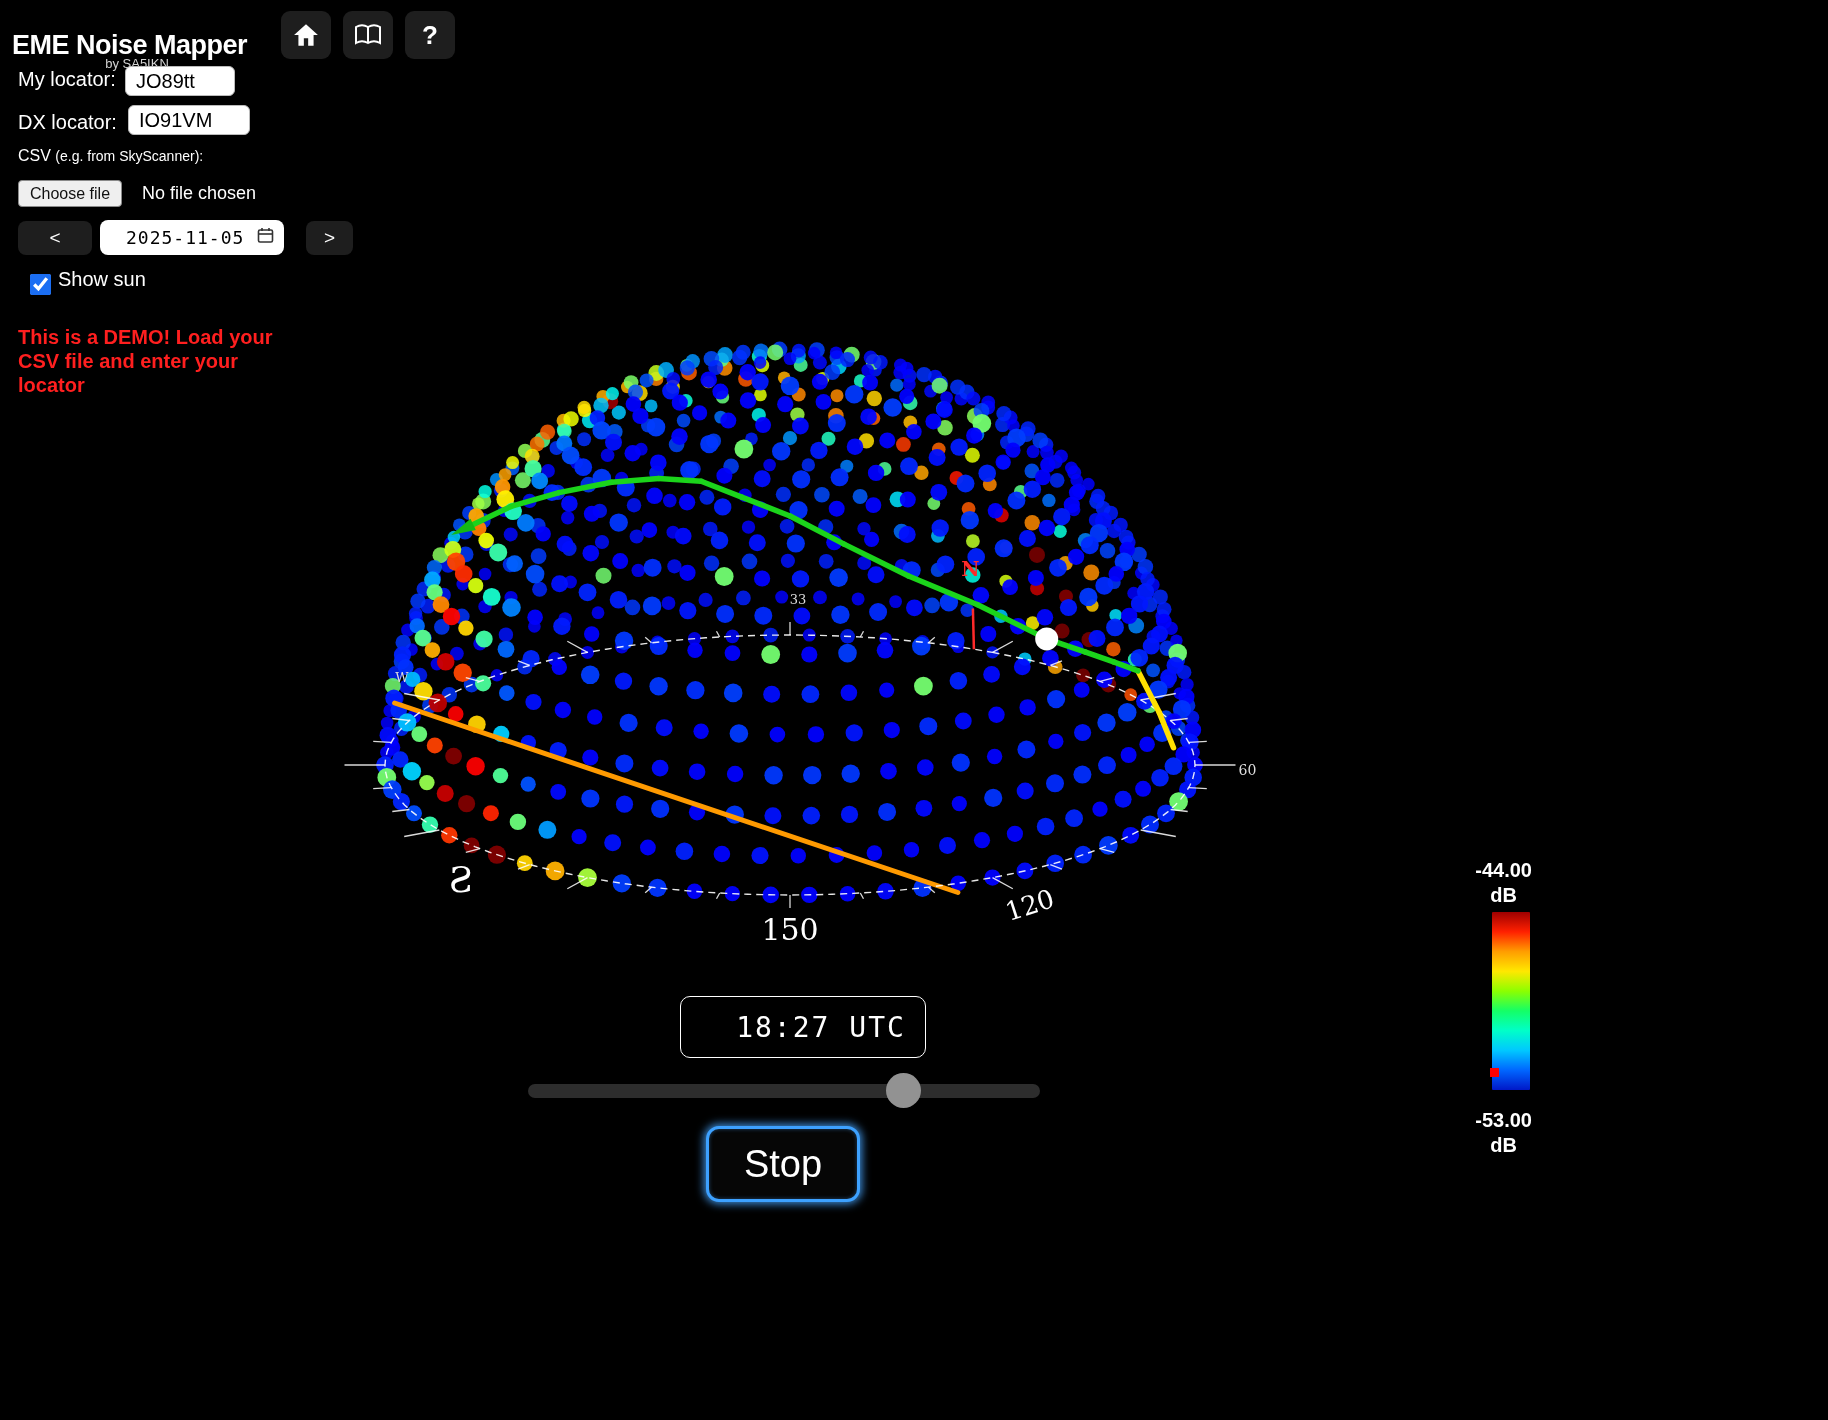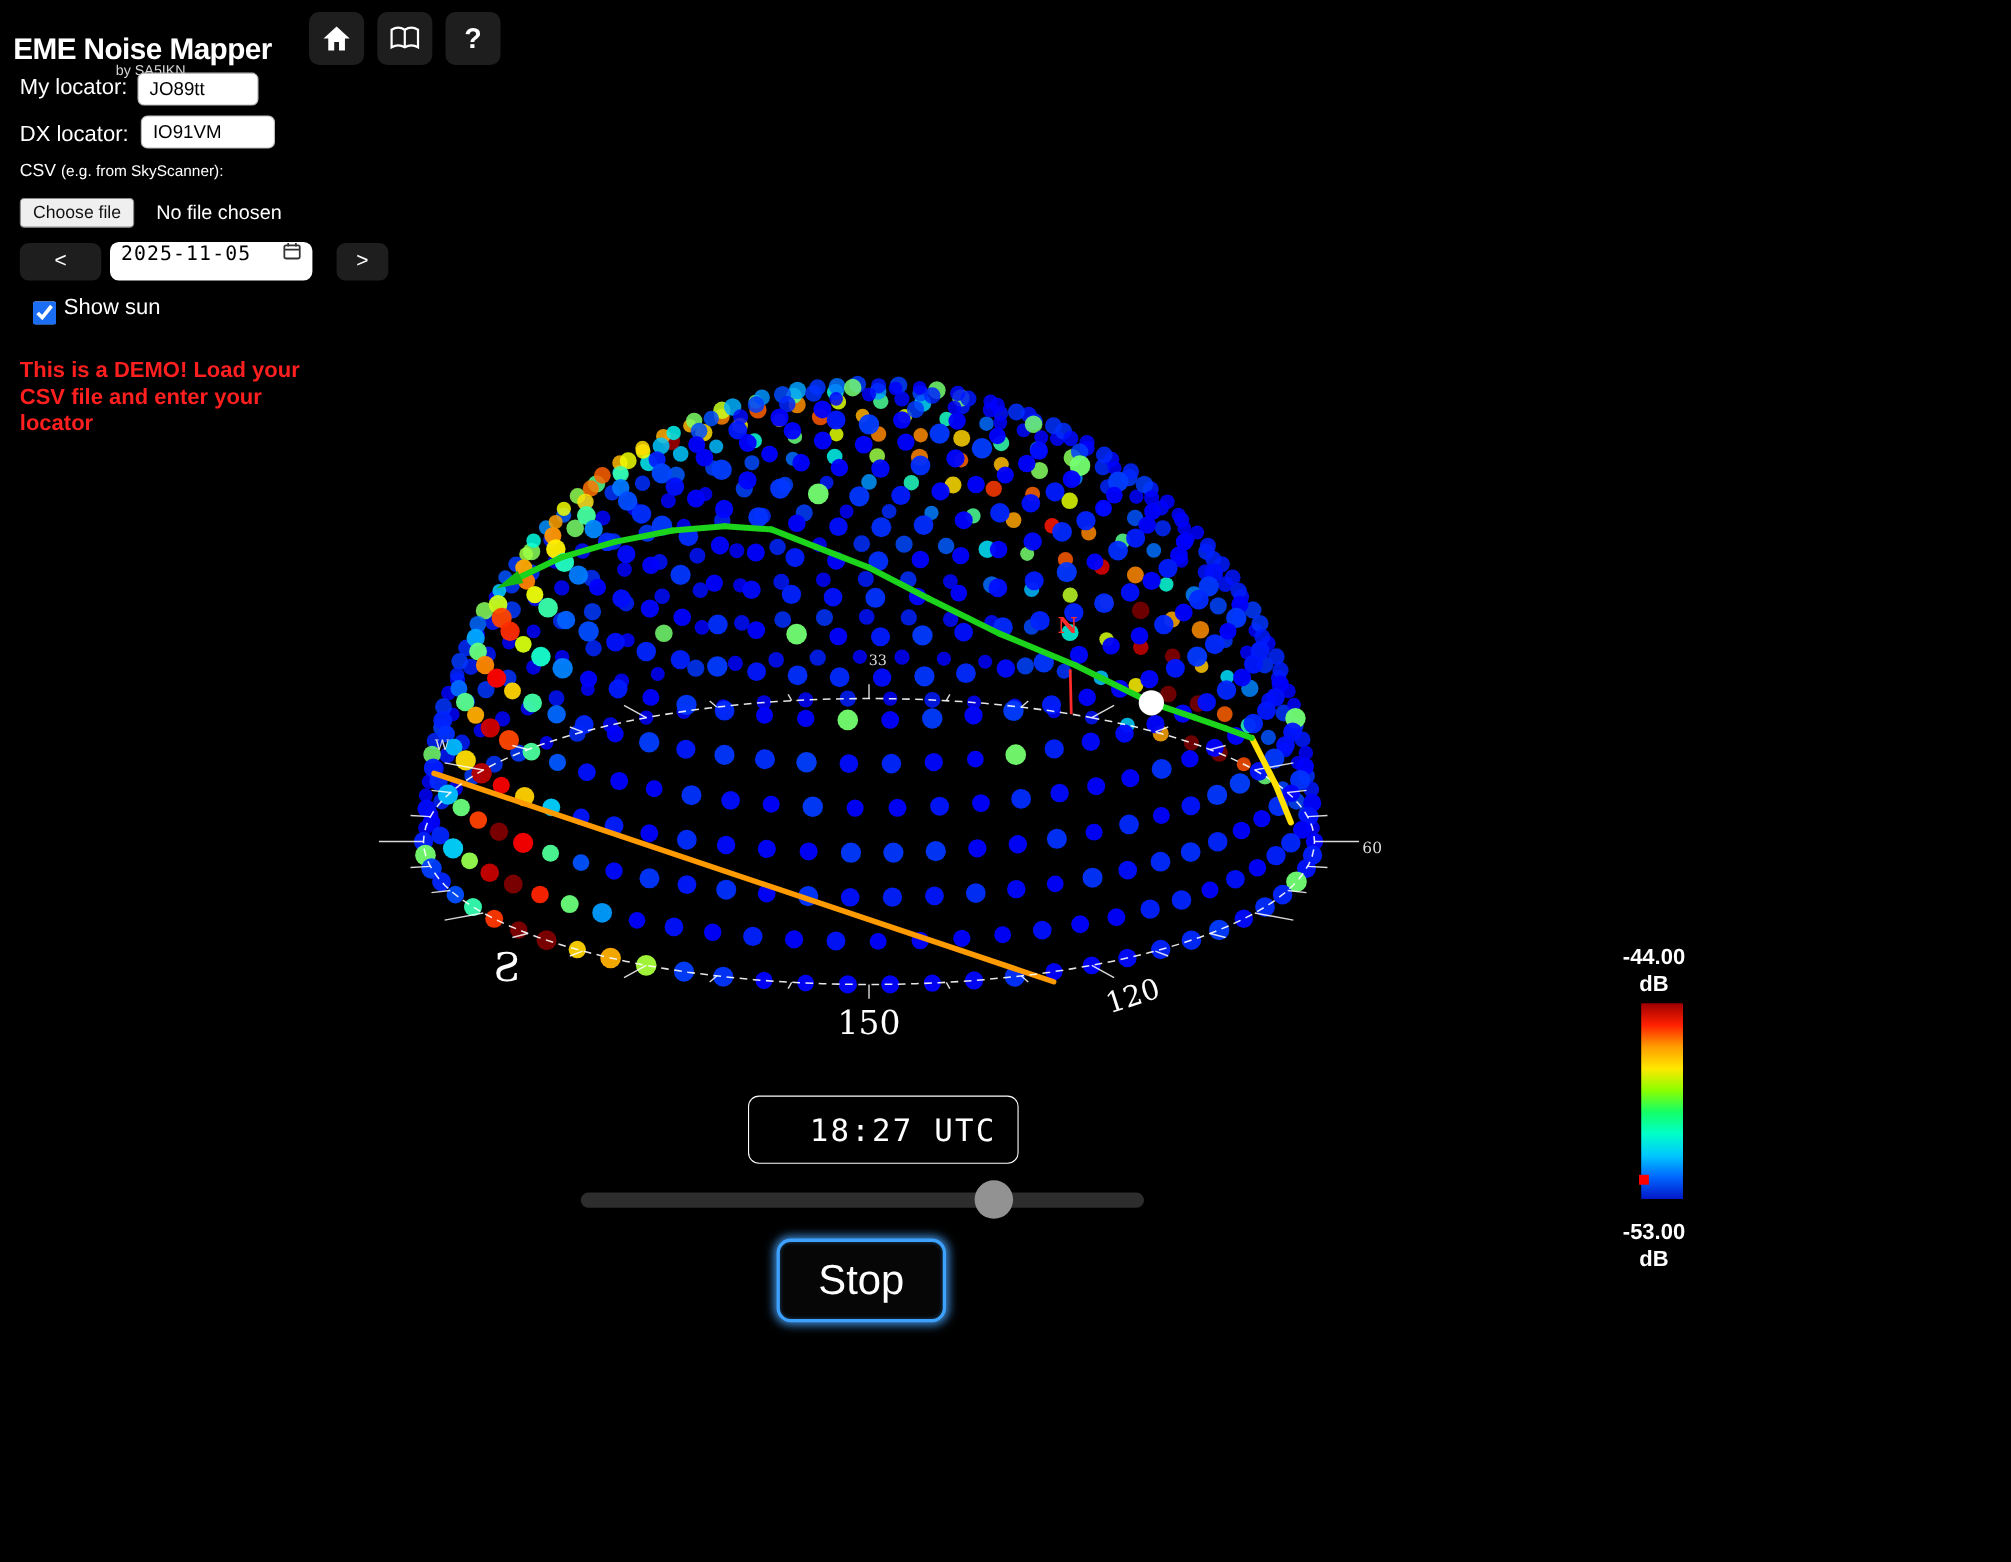--- a/index.html
+++ b/index.html
@@ -10,32 +10,32 @@
   
   .byline{left:12px;top:8px;width:250px;text-align:center;color:#d4d4d4;font-size:13px;margin-top:48px;}
   .title{left:12px;top:30px;font-size:27px;font-weight:bold;letter-spacing:-0.5px;}
   .icon-btn{width:50px;height:48px;top:11px;background:#1e1e1e;border:none;border-radius:9px;
             color:#fff;display:flex;align-items:center;justify-content:center;cursor:pointer;}
   .icon-btn svg{display:block;}
   #btn-home{left:281px;} #btn-map{left:343px;} #btn-help{left:405px;font-size:26px;font-weight:bold;}
 
   .form-label{font-size:20px;line-height:30px;color:#fff;}
   .loc-input{height:28px;border-radius:6px;border:1px solid #bbb;background:#fff;color:#000;
-             font-size:17px;padding:0 10px;font-family:"Liberation Sans",sans-serif;width:88px;}
+             font-size:20px;padding:0 10px;font-family:"Liberation Sans",sans-serif;width:88px;}
   .csv-big{font-size:16px;} .csv-small{font-size:14px;color:#fff;}
   .file-btn{left:18px;top:180px;height:27px;background:#efefef;color:#111;border:1px solid #8a8a8a;
             border-radius:4px;font-size:16px;padding:0 11px;cursor:pointer;font-family:"Liberation Sans",sans-serif;}
   .file-status{left:142px;top:183px;font-size:18px;color:#fff;}
 
   .nav-btn{top:221px;height:34px;background:#1e1e1e;color:#fff;border:none;border-radius:8px;
            font-size:19px;cursor:pointer;}
   #btn-prev{left:18px;width:74px;} #btn-next{left:306px;width:47px;}
   .date-box{left:100px;top:220px;width:184px;height:35px;background:#fff;border-radius:8px;
-            color:#000;display:flex;justify-content:space-between;
-            padding:0 10px 0 10px;box-sizing:border-box;font-size:18px;cursor:pointer;
+            color:#000;display:flex;align-items:center;justify-content:space-between;
+            padding:0 10px 0 26px;box-sizing:border-box;font-size:18px;cursor:pointer;
             font-family:"DejaVu Sans Mono",monospace;letter-spacing:1px;}
   .chk{left:26px;top:271px;width:21px;height:21px;accent-color:#1b6ef3;cursor:pointer;}
   .chk-label{left:58px;top:268px;font-size:20px;}
   .warning{left:18px;top:325px;width:280px;color:#ff1f1f;font-weight:bold;font-size:20px;line-height:24px;}
 
   
   .readout{top:28px;right:288px;text-align:right;font-family:"DejaVu Sans Mono",monospace;
            font-size:21px;line-height:29px;font-weight:bold;color:#fff;}
   .readout .green{color:#2ee32e;}
 

